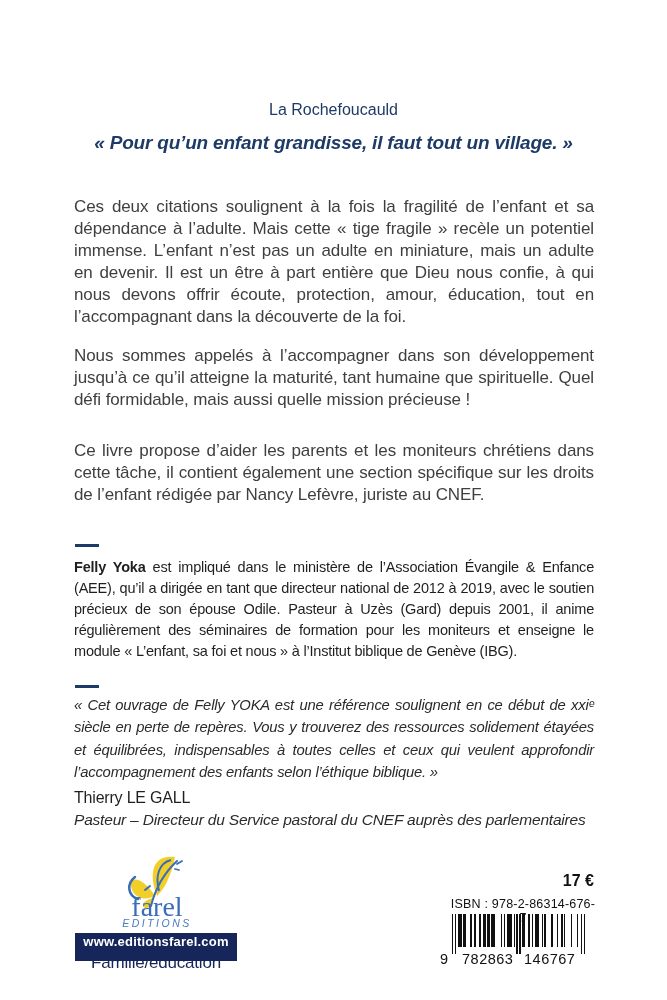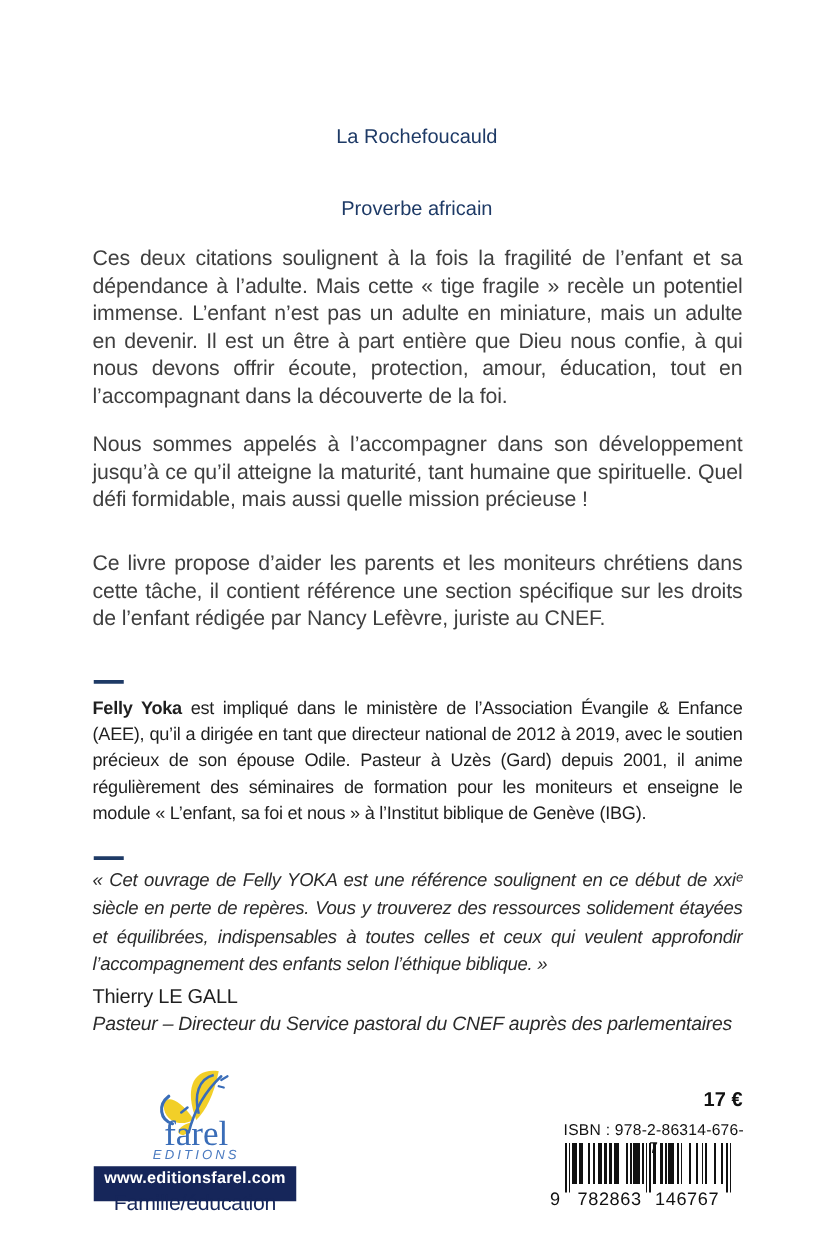--- a/index.html
+++ b/index.html
@@ -115,25 +115,25 @@
   .bc-d0{left:-14px;}
   .bc-d1{left:8px;}
   .bc-d2{left:70px;}
 </style>
 </head>
 <body>
 
 <div class="page">
 
   <div class="abs epi-attr" style="top:101px">La Rochefoucauld</div>
-  <div class="abs epi-attr" style="top:159px">Proverbe africain</div>
+  <div class="abs epi-quote" style="top:132px">« Pour qu’un enfant grandisse, il faut tout un village. »</div>
 
   <p class="abs body-par" style="top:196px">Ces deux citations soulignent à la fois la fragilité de l’enfant et sa dépendance à l’adulte. Mais cette « tige fragile » recèle un potentiel immense. L’enfant n’est pas un adulte en miniature, mais un adulte en devenir. Il est un être à part entière que Dieu nous confie, à qui nous devons offrir écoute, protection, amour, éducation, tout en l’accompagnant dans la découverte de la foi.</p>
   <p class="abs body-par" style="top:345px">Nous sommes appelés à l’accompagner dans son développement jusqu’à ce qu’il atteigne la maturité, tant humaine que spirituelle. Quel défi formidable, mais aussi quelle mission précieuse !</p>
-  <p class="abs body-par" style="top:440px">Ce livre propose d’aider les parents et les moniteurs chrétiens dans cette tâche, il contient référence une section spécifique sur les droits de l’enfant rédigée par Nancy Lefèvre, juriste au CNEF.</p>
+  <p class="abs body-par" style="top:440px">Ce livre propose d’aider les parents et les moniteurs chrétiens dans cette tâche, il contient également une section spécifique sur les droits de l’enfant rédigée par Nancy Lefèvre, juriste au CNEF.</p>
 
   <div class="abs dash" style="top:544px"></div>
   <p class="abs bio" style="top:557px"><b>Felly Yoka</b><span> est impliqué dans le ministère de l’Association Évangile &amp; Enfance (AEE), qu’il a dirigée en tant que directeur national de 2012 à 2019, avec le soutien précieux de son épouse Odile. Pasteur à Uzès (Gard) depuis 2001, il anime régulièrement des séminaires de formation pour les moniteurs et enseigne le module « L’enfant, sa foi et nous » à l’Institut biblique de Genève (IBG).</span></p>
 
   <div class="abs dash" style="top:685px"></div>
   <p class="abs endq" style="top:694px">« Cet ouvrage de Felly YOKA est une référence soulignent en ce début de xxiᵉ siècle en perte de repères. Vous y trouverez des ressources solidement étayées et équilibrées, indispensables à toutes celles et ceux qui veulent approfondir l’accompagnement des enfants selon l’éthique biblique. »</p>
   <div class="abs endorser" style="top:789px">Thierry LE GALL</div>
   <div class="abs endorser-title" style="top:811px">Pasteur – Directeur du Service pastoral du CNEF auprès des parlementaires</div>
 
   <svg class="abs logo-svg" width="125" height="82" viewBox="0 0 125 82">

